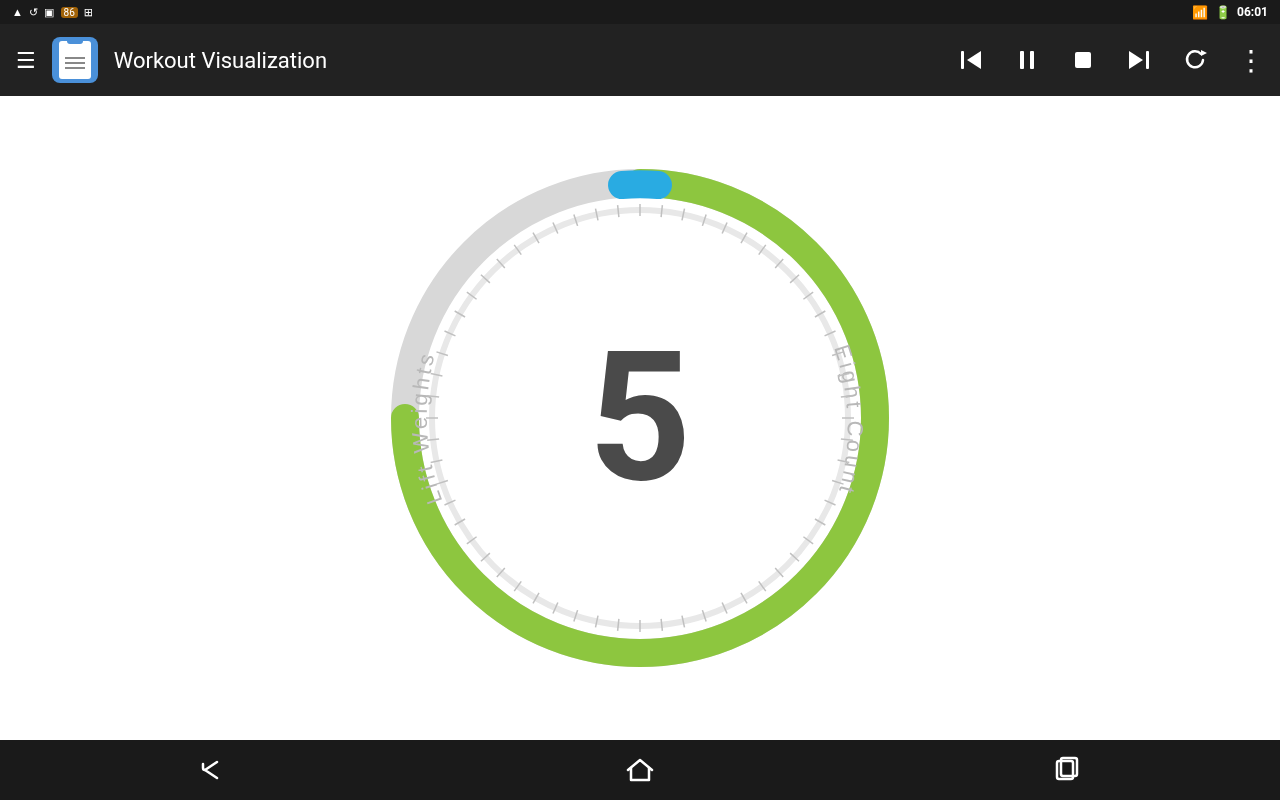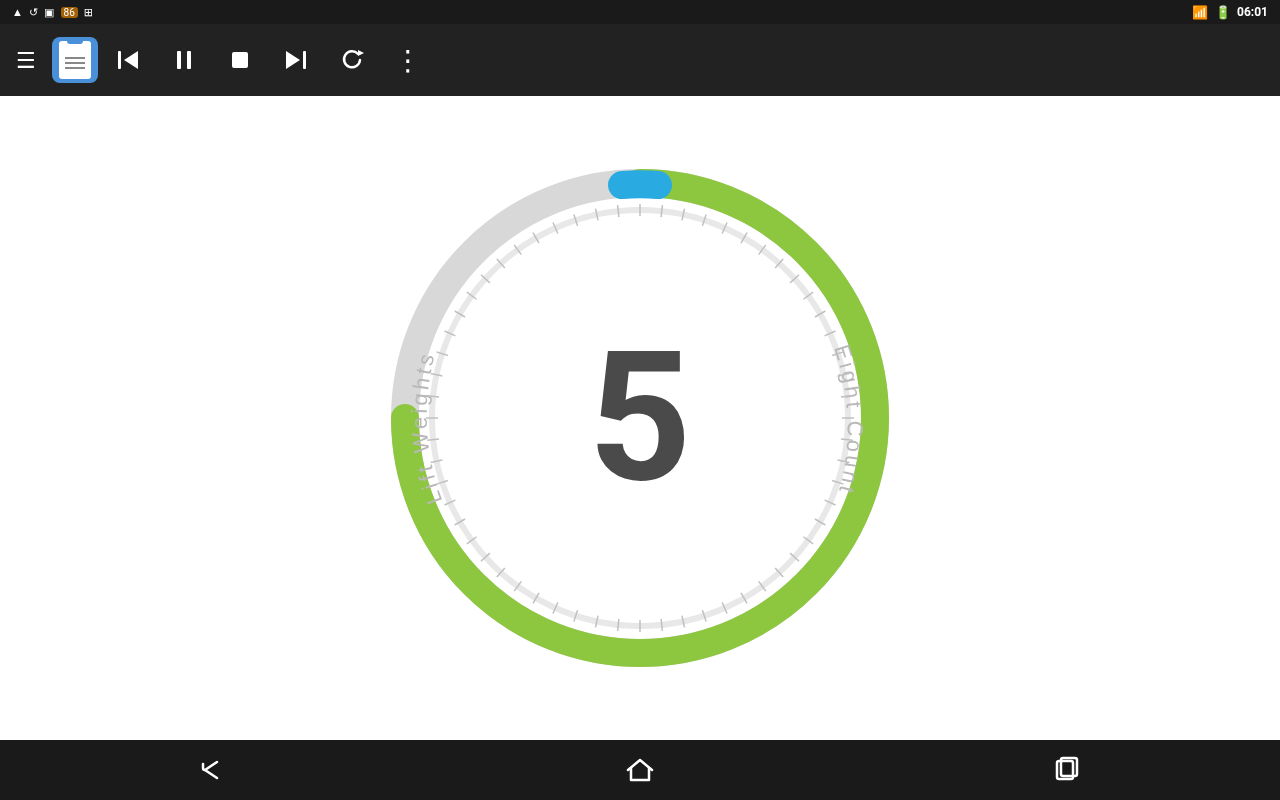--- a/index.html
+++ b/index.html
@@ -199,20 +199,21 @@
   <span class="hamburger-icon">☰</span>
 
   <div class="app-icon">
     <div class="app-icon-inner">
       <div class="app-icon-clip"></div>
       <div class="app-icon-line"></div>
       <div class="app-icon-line2"></div>
       <div class="app-icon-line2"></div>
     </div>
   </div>
+  <span class="app-title">Workout Visualization</span>
   <div class="app-bar-actions">
 
     <span class="action-icon">
       <svg width="28" height="28" viewBox="0 0 28 28" fill="white">
         <rect x="4" y="5" width="3" height="18" rx="1"></rect>
         <polygon points="24,5 10,14 24,23"></polygon>
       </svg>
     </span>
 
     <span class="action-icon">

